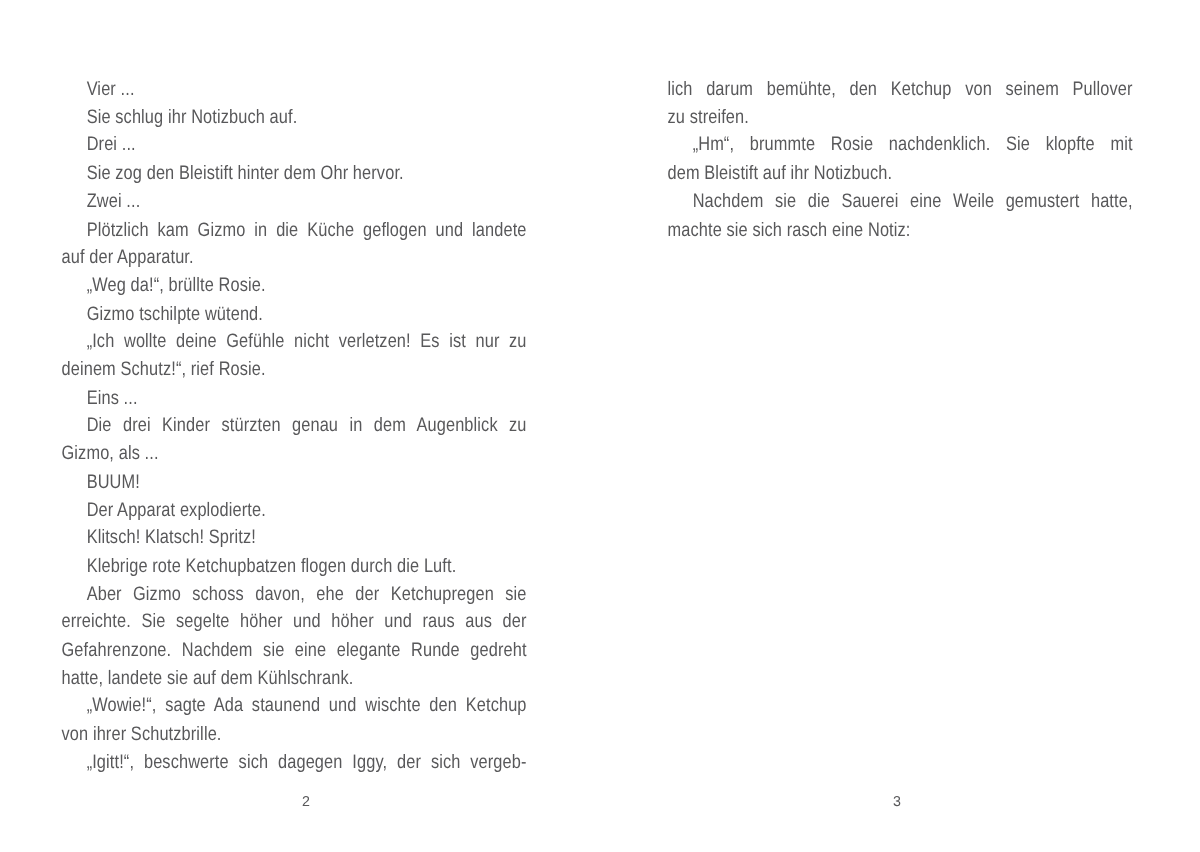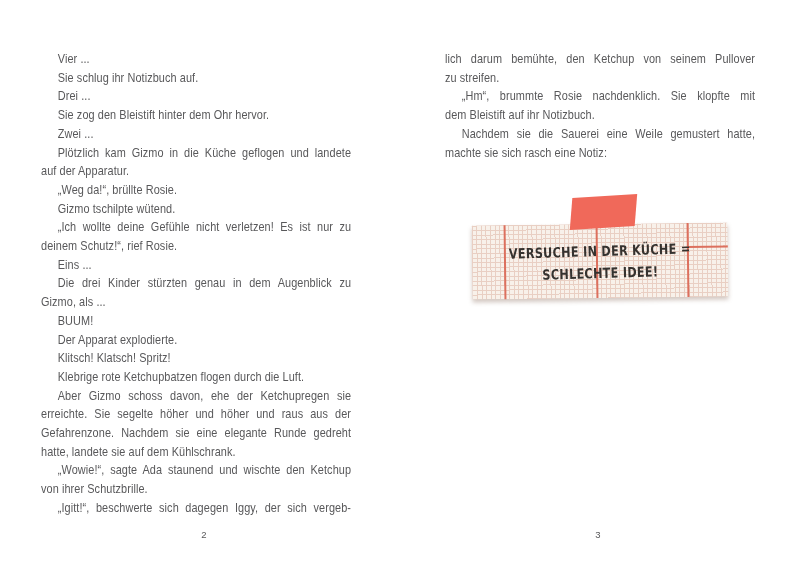--- a/index.html
+++ b/index.html
@@ -175,30 +175,17 @@
         <div class="para indent">
           <div class="line">„Hm“, brummte Rosie nachdenklich. Sie klopfte mit</div>
           <div class="line">dem Bleistift auf ihr Notizbuch.</div>
         </div>
         <div class="para indent">
           <div class="line">Nachdem sie die Sauerei eine Weile gemustert hatte,</div>
           <div class="line">machte sie sich rasch eine Notiz:</div>
         </div>
       </div>
 
-    <div id="note">
-      <div class="paper">
-        <div class="bv v1"></div>
-        <div class="bv v2"></div>
-        <div class="bv v3"></div>
-        <div class="bh"></div>
-        <div class="note-text">
-          <div>VERSUCHE IN DER KÜCHE =</div>
-          <div>SCHLECHTE IDEE!</div>
-        </div>
-      </div>
-      <div class="tape"></div>
-    </div>
 
     <div class="page-num" id="right-num">3</div>
   </section>
 
 </main>
 
 </body></html>

